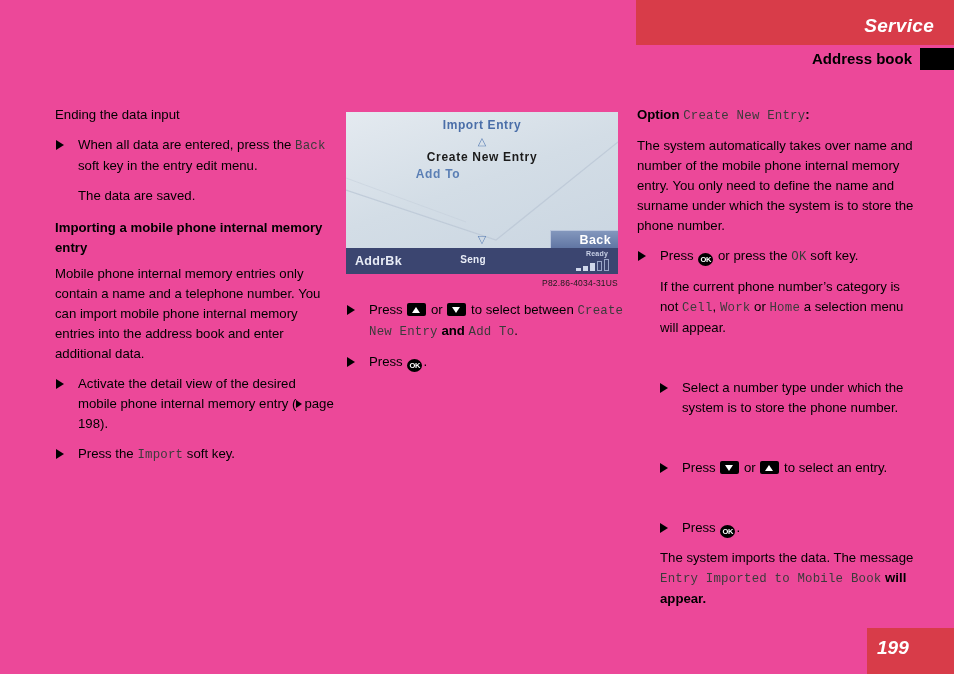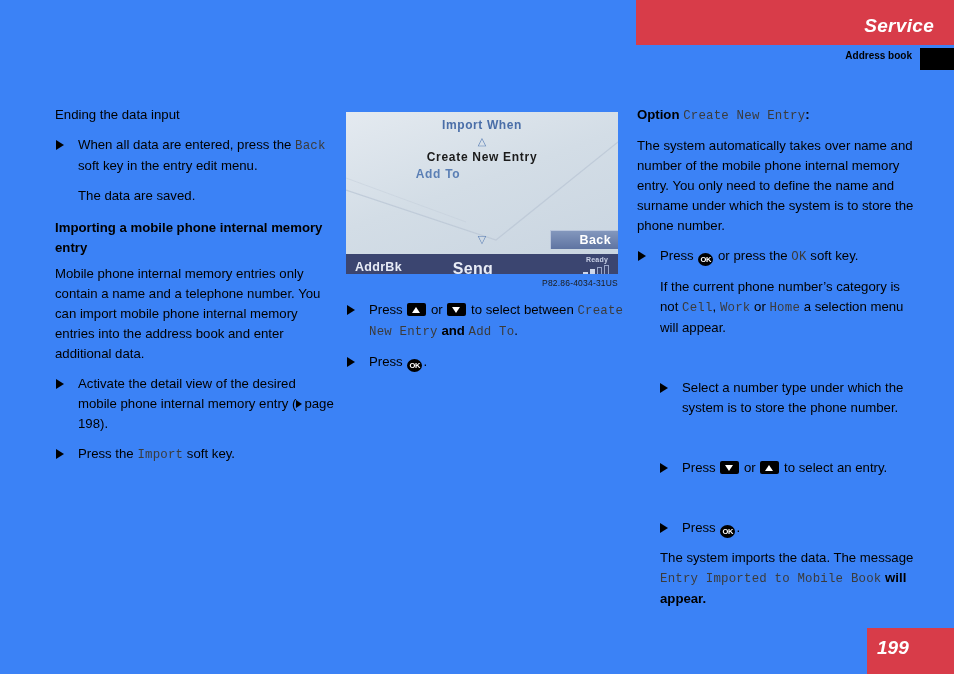--- a/index.html
+++ b/index.html
@@ -6,21 +6,21 @@
   html, body {
     margin: 0; padding: 0;
     width: 954px; height: 674px;
     background: #ffffff;
     font-family: "Liberation Sans", sans-serif;
     overflow: hidden;
   }
   .page {
     position: relative;
     width: 954px; height: 674px;
-    background: #3b82f6;
+    background: #ec4899;
   }
 
   
   .header-bar {
     position: absolute;
     left: 636px; top: 0;
     width: 318px; height: 45px;
     background: #d83c49;
   }
   .header-title {
@@ -36,21 +36,21 @@
   .subheader-tab {
     position: absolute;
     left: 920px; top: 48px;
     width: 34px; height: 22px;
     background: #000000;
   }
   .subheader-title {
     position: absolute;
     right: 42px; top: 51px;
     color: #000000;
-    font-size: 10px;
+    font-size: 15px;
     font-weight: bold;
     line-height: 1;
     white-space: nowrap;
   }
 
   
   .col {
     position: absolute;
     top: 105px;
     width: 281px;
@@ -193,37 +193,37 @@
     font-size: 12.5px;
     font-weight: bold;
     line-height: 19px;
     text-align: right;
     padding-right: 7px;
     letter-spacing: 0.4px;
   }
   .dev-statusbar {
     position: absolute;
     left: 0; right: 0; bottom: 0;
-    height: 20px;
+    height: 26px;
     background: #3b4570;
   }
   .dev-sb-left {
     position: absolute;
     left: 9px; top: 6px;
     color: #e8ecf6;
     font-size: 12.5px;
     font-weight: bold;
     letter-spacing: 0.3px;
   }
   .dev-sb-mid {
     position: absolute;
     left: 0; right: 0; top: 6px;
     text-align: center;
     color: #e8ecf6;
-    font-size: 16px;
+    font-size: 10px;
     font-weight: bold;
     letter-spacing: 0.3px;
     padding-right: 18px;
   }
   .dev-sb-ready {
     position: absolute;
     right: 10px; top: 2px;
     color: #c8d0e6;
     font-size: 7px;
     font-weight: bold;
@@ -310,21 +310,21 @@
     </div>
 
   </div>
 
   <div class="device">
     <svg class="deco" viewBox="0 0 272 162" preserveAspectRatio="none">
       <path d="M0 78 L150 128 L272 30" fill="none" stroke="#b9c6d4" stroke-width="1.2" opacity="0.75"></path>
       <path d="M0 66 L120 110" fill="none" stroke="#c2cdd9" stroke-width="0.8" opacity="0.6"></path>
     </svg>
 
-    <div class="dev-title">Import When</div>
+    <div class="dev-title">Import Entry</div>
     <div class="dev-up">△</div>
     <div class="dev-item sel">Create New Entry</div>
     <div class="dev-item alt">Add To</div>
     <div class="dev-down">▽</div>
 
     <div class="dev-back">Back</div>
 
     <div class="dev-statusbar">
       <span class="dev-sb-left">AddrBk</span>
       <span class="dev-sb-mid">Seng</span>

